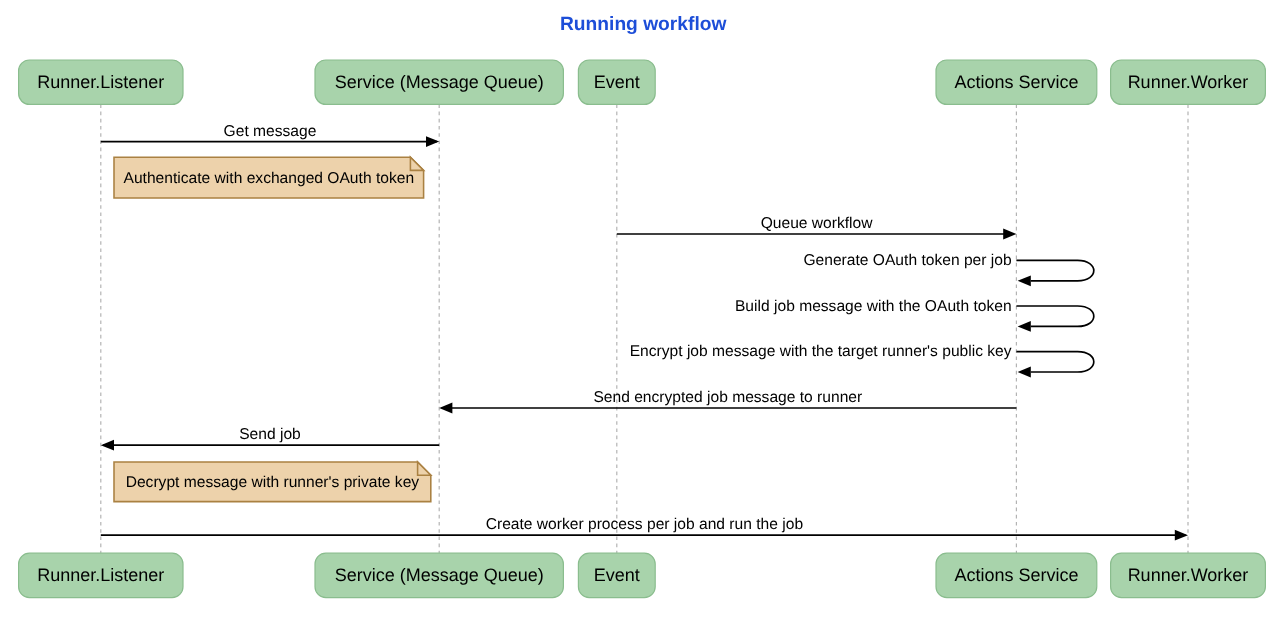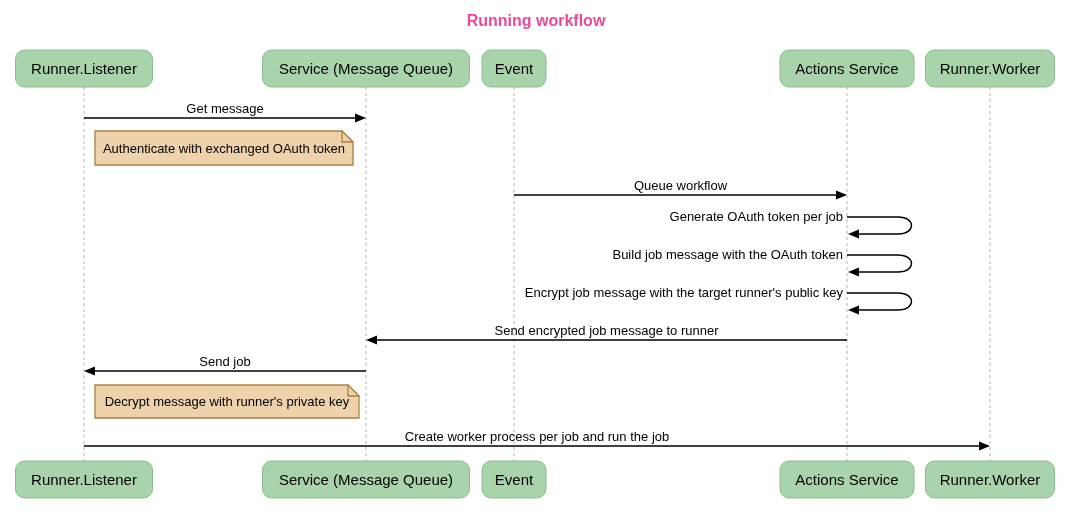--- a/index.html
+++ b/index.html
@@ -6,21 +6,21 @@
   .canvas{
     position:relative;
     width:1072px;height:523px;
     background:#ffffff;
     font-family:"Liberation Sans", sans-serif;
     overflow:hidden;
   }
   .diagram-title{
     position:absolute;top:12px;left:0;width:100%;
     text-align:center;
-    font-size:16px;font-weight:bold;color:#ec4899;
+    font-size:16px;font-weight:bold;color:#1d4ed8;
   }
   svg{position:absolute;top:0;left:0;}
   .msg-label{font-size:13px;fill:#000000;font-family:"Liberation Sans",sans-serif;}
   .actor-label{font-size:15px;fill:#000000;font-family:"Liberation Sans",sans-serif;}
   .note-label{font-size:13px;fill:#000000;font-family:"Liberation Sans",sans-serif;}
 </style>
 </head>
 <body>
 
 <div class="canvas">

